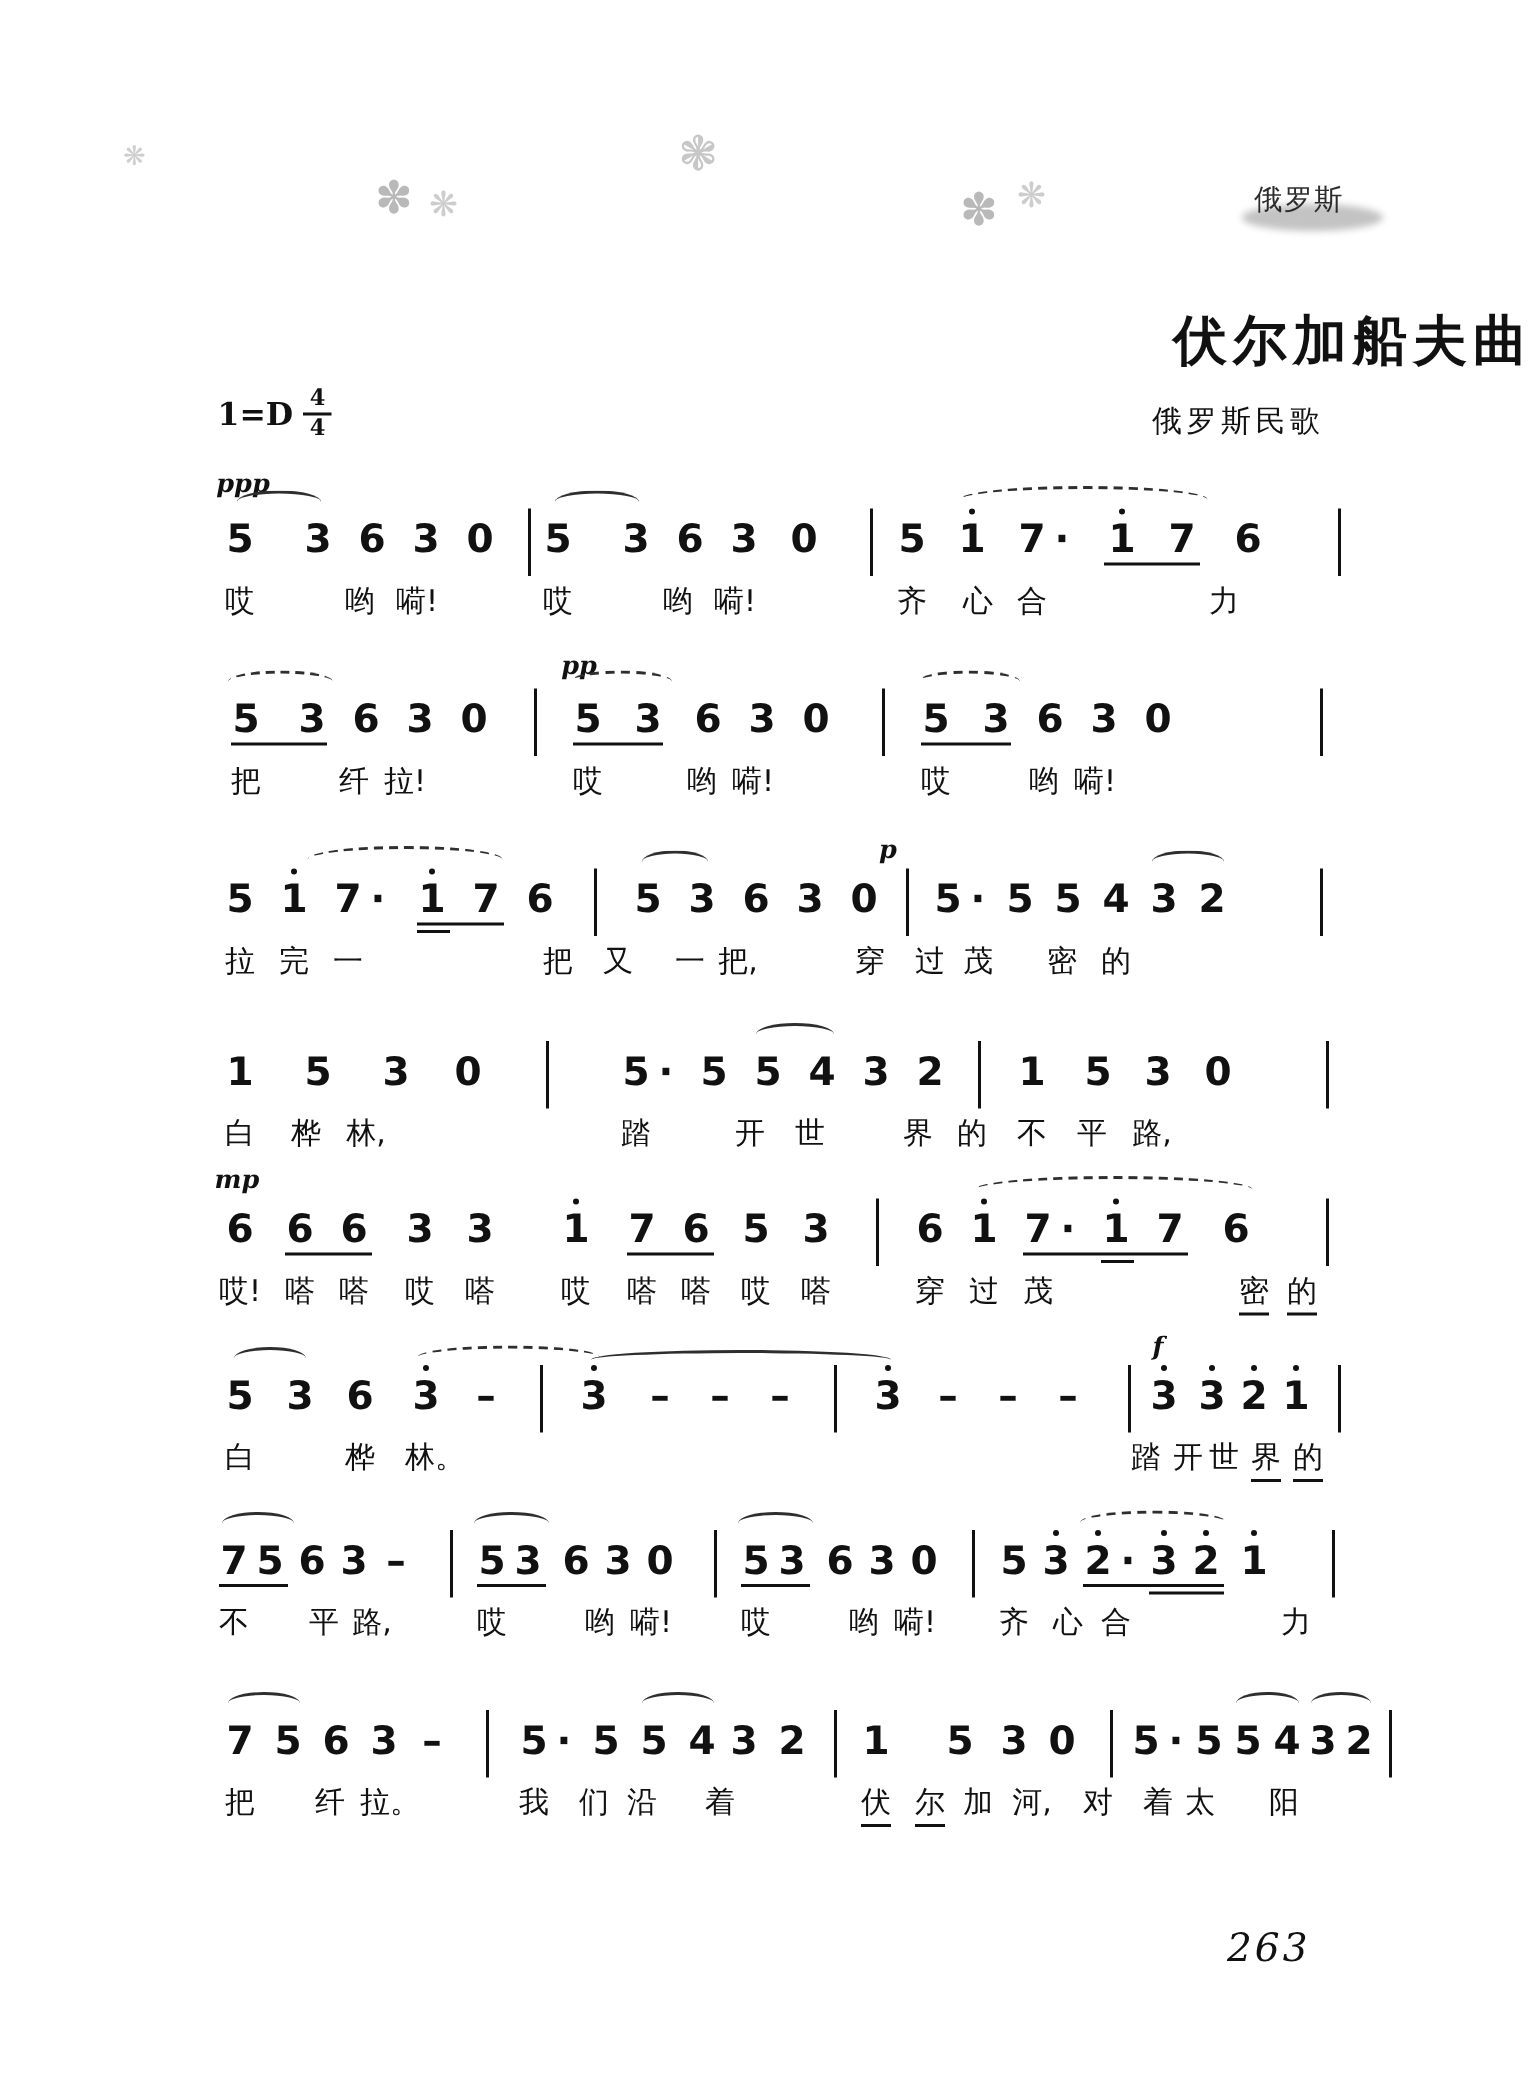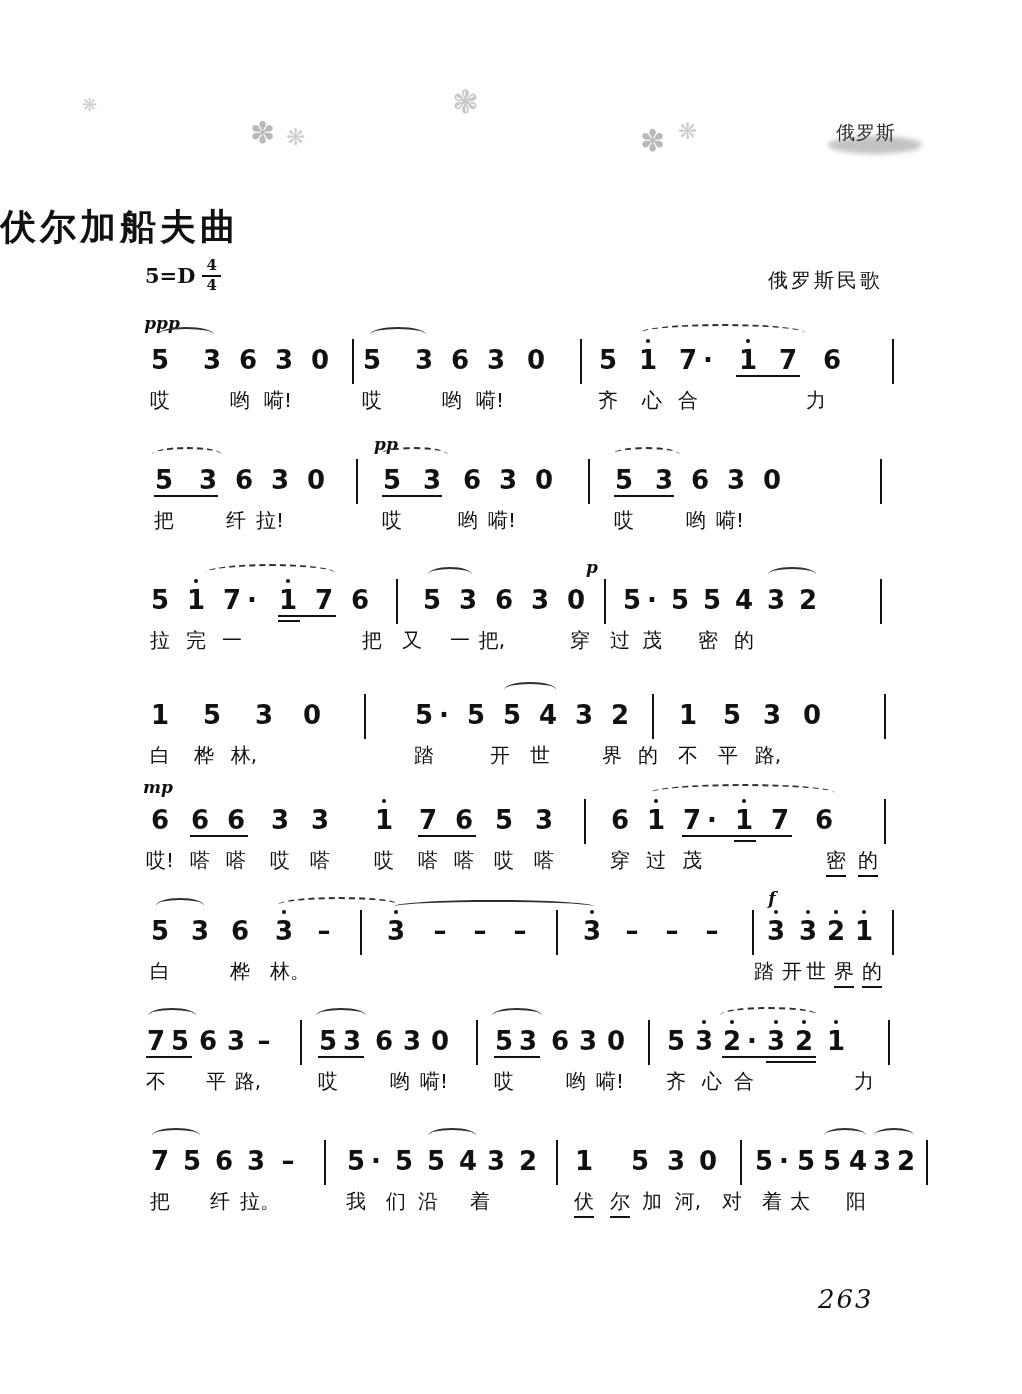--- a/index.html
+++ b/index.html
@@ -6,21 +6,21 @@
   .page{position:relative;width:1022px;height:1394px;background:#ffffff;color:#111;
         font-family:"DejaVu Sans",sans-serif;overflow:hidden;}
   
   .flower{position:absolute;line-height:1;user-select:none;}
   
   .region-tag{position:absolute;left:826px;top:118px;width:100px;height:44px;}
   .tag-shadow{position:absolute;left:2px;top:18px;width:94px;height:18px;background:#c3c3c3;
               border-radius:50%;filter:blur(2.5px);}
   .tag-text{position:absolute;left:10px;top:2px;font-size:19px;color:#2c2c2c;letter-spacing:1px;}
   
-  .title{position:absolute;left:0;top:203px;width:100%;text-align:left;
+  .title{position:absolute;left:0;top:203px;width:100%;text-align:right;
          font-size:36px;font-weight:bold;letter-spacing:4px;}
   .keysig{position:absolute;left:145px;top:262px;font-family:"DejaVu Serif",serif;
           font-weight:bold;font-size:21px;}
   .frac{display:inline-block;vertical-align:middle;text-align:center;font-size:15px;
         line-height:1.05;margin-left:7px;margin-top:-4px;font-family:"DejaVu Serif",serif;}
   .frac .top{display:block;border-bottom:2px solid #111;padding:0 4px 1px;}
   .frac .bot{display:block;padding-top:1px;}
   .source{position:absolute;left:768px;top:267px;font-size:20px;letter-spacing:3px;}
   
   #score{position:absolute;left:0;top:0;width:100%;height:100%;}
@@ -54,21 +54,21 @@
   <span class="flower" style="left:678px;top:120px;font-size:23px;color:#cdcdcd">❋</span>
 
   <div class="region-tag">
     <div class="tag-shadow"></div>
     <span class="tag-text">俄罗斯</span>
   </div>
 
   <div class="title">伏尔加船夫曲</div>
 
   <div class="keysig">
-    <span>5=D</span><span class="frac"><span class="top">4</span><span class="bot">4</span></span>
+    <span>1=D</span><span class="frac"><span class="top">4</span><span class="bot">4</span></span>
   </div>
 
   <div class="source">俄罗斯民歌</div>
 
   <div id="score">
       <div class="system" style="top: 347px;">
         <span class="dyn" style="left: 162px; top: -34px;">ppp</span>
         <div class="slur" style="left: 158px; width: 56px; height: 13px; top: -20px;"></div>
         <div class="slur" style="left: 370px; width: 56px; height: 13px; top: -20px;"></div>
         <div class="slur dash" style="left: 640px; width: 165px; height: 16px; top: -23px;"></div>

